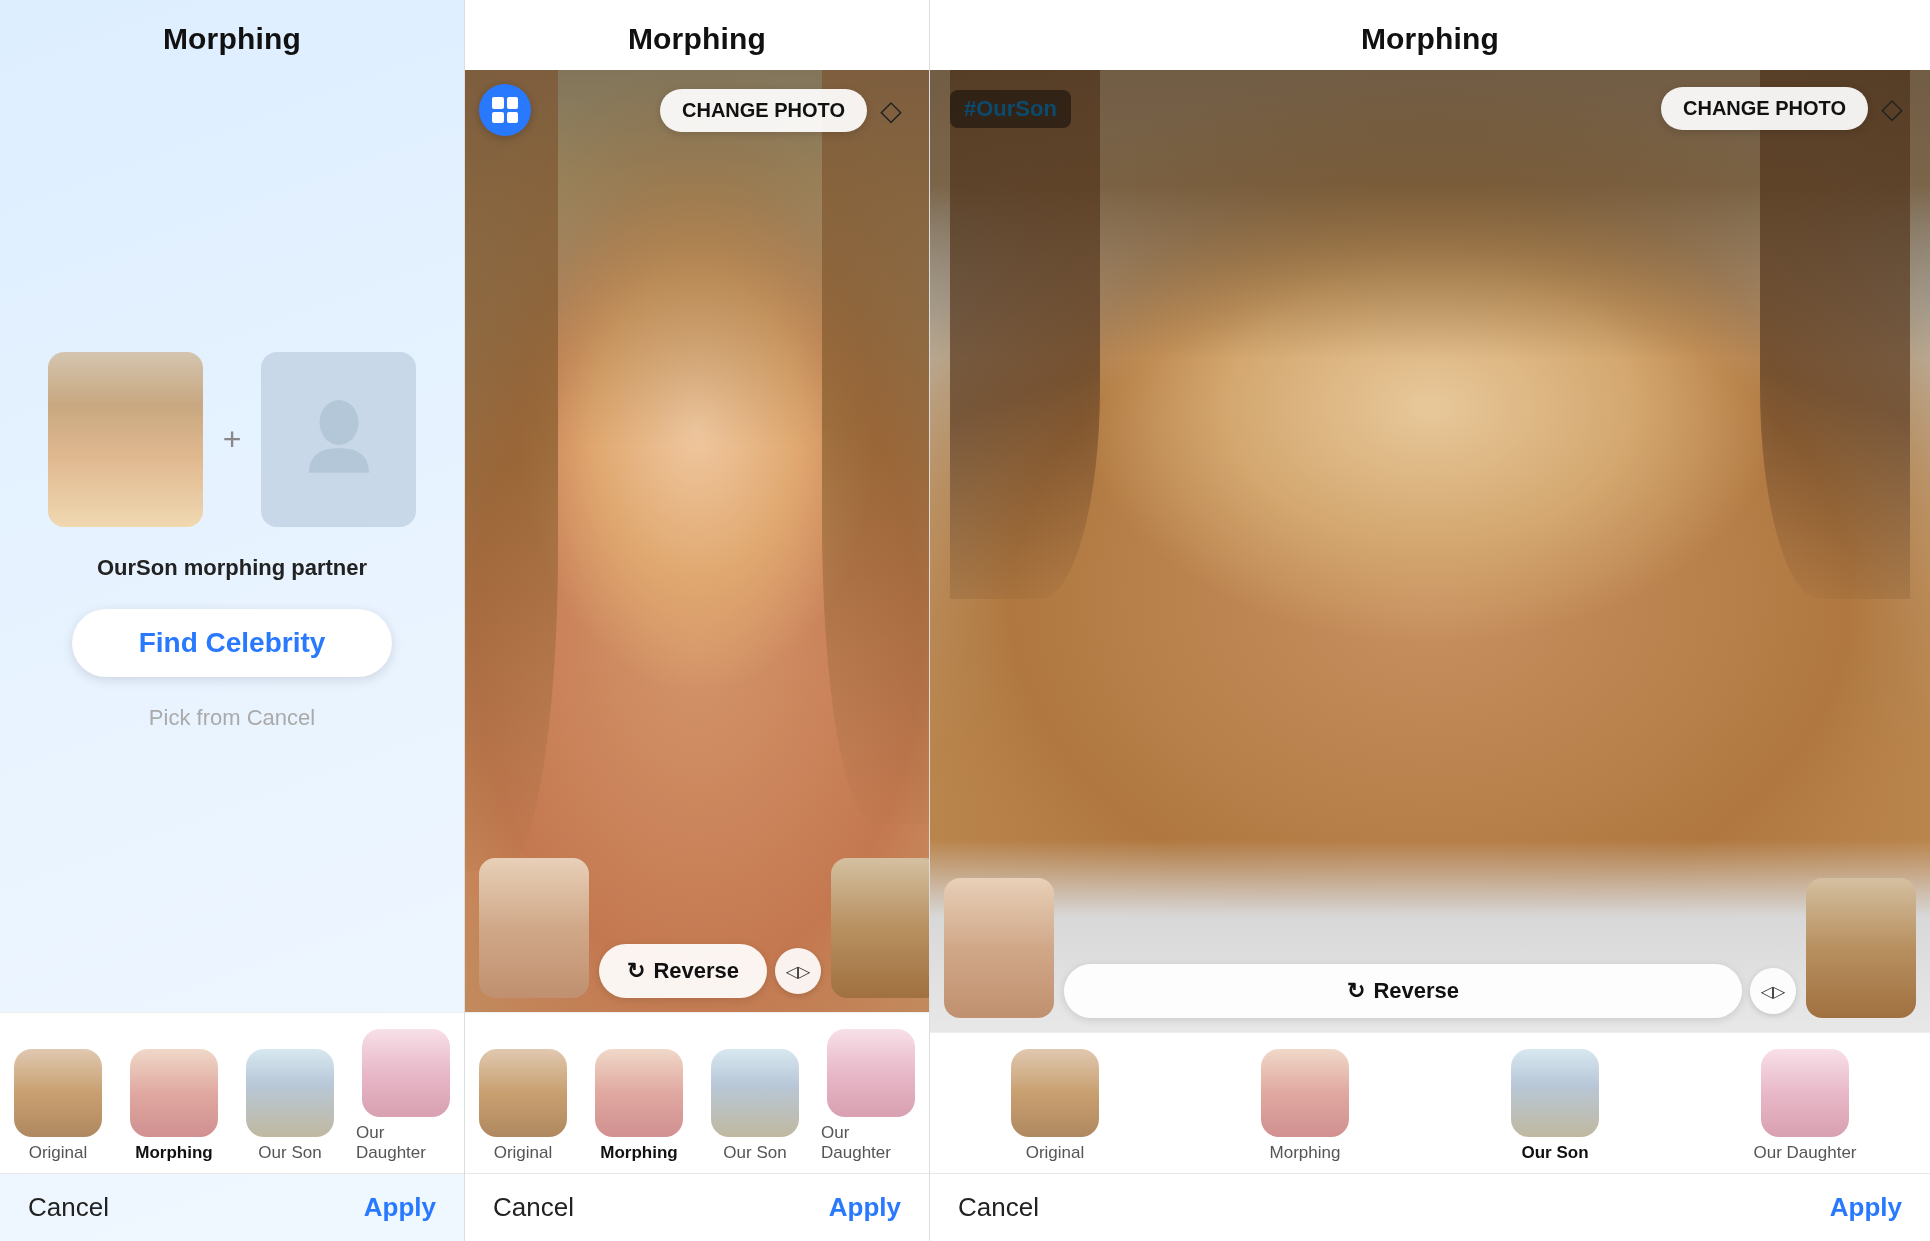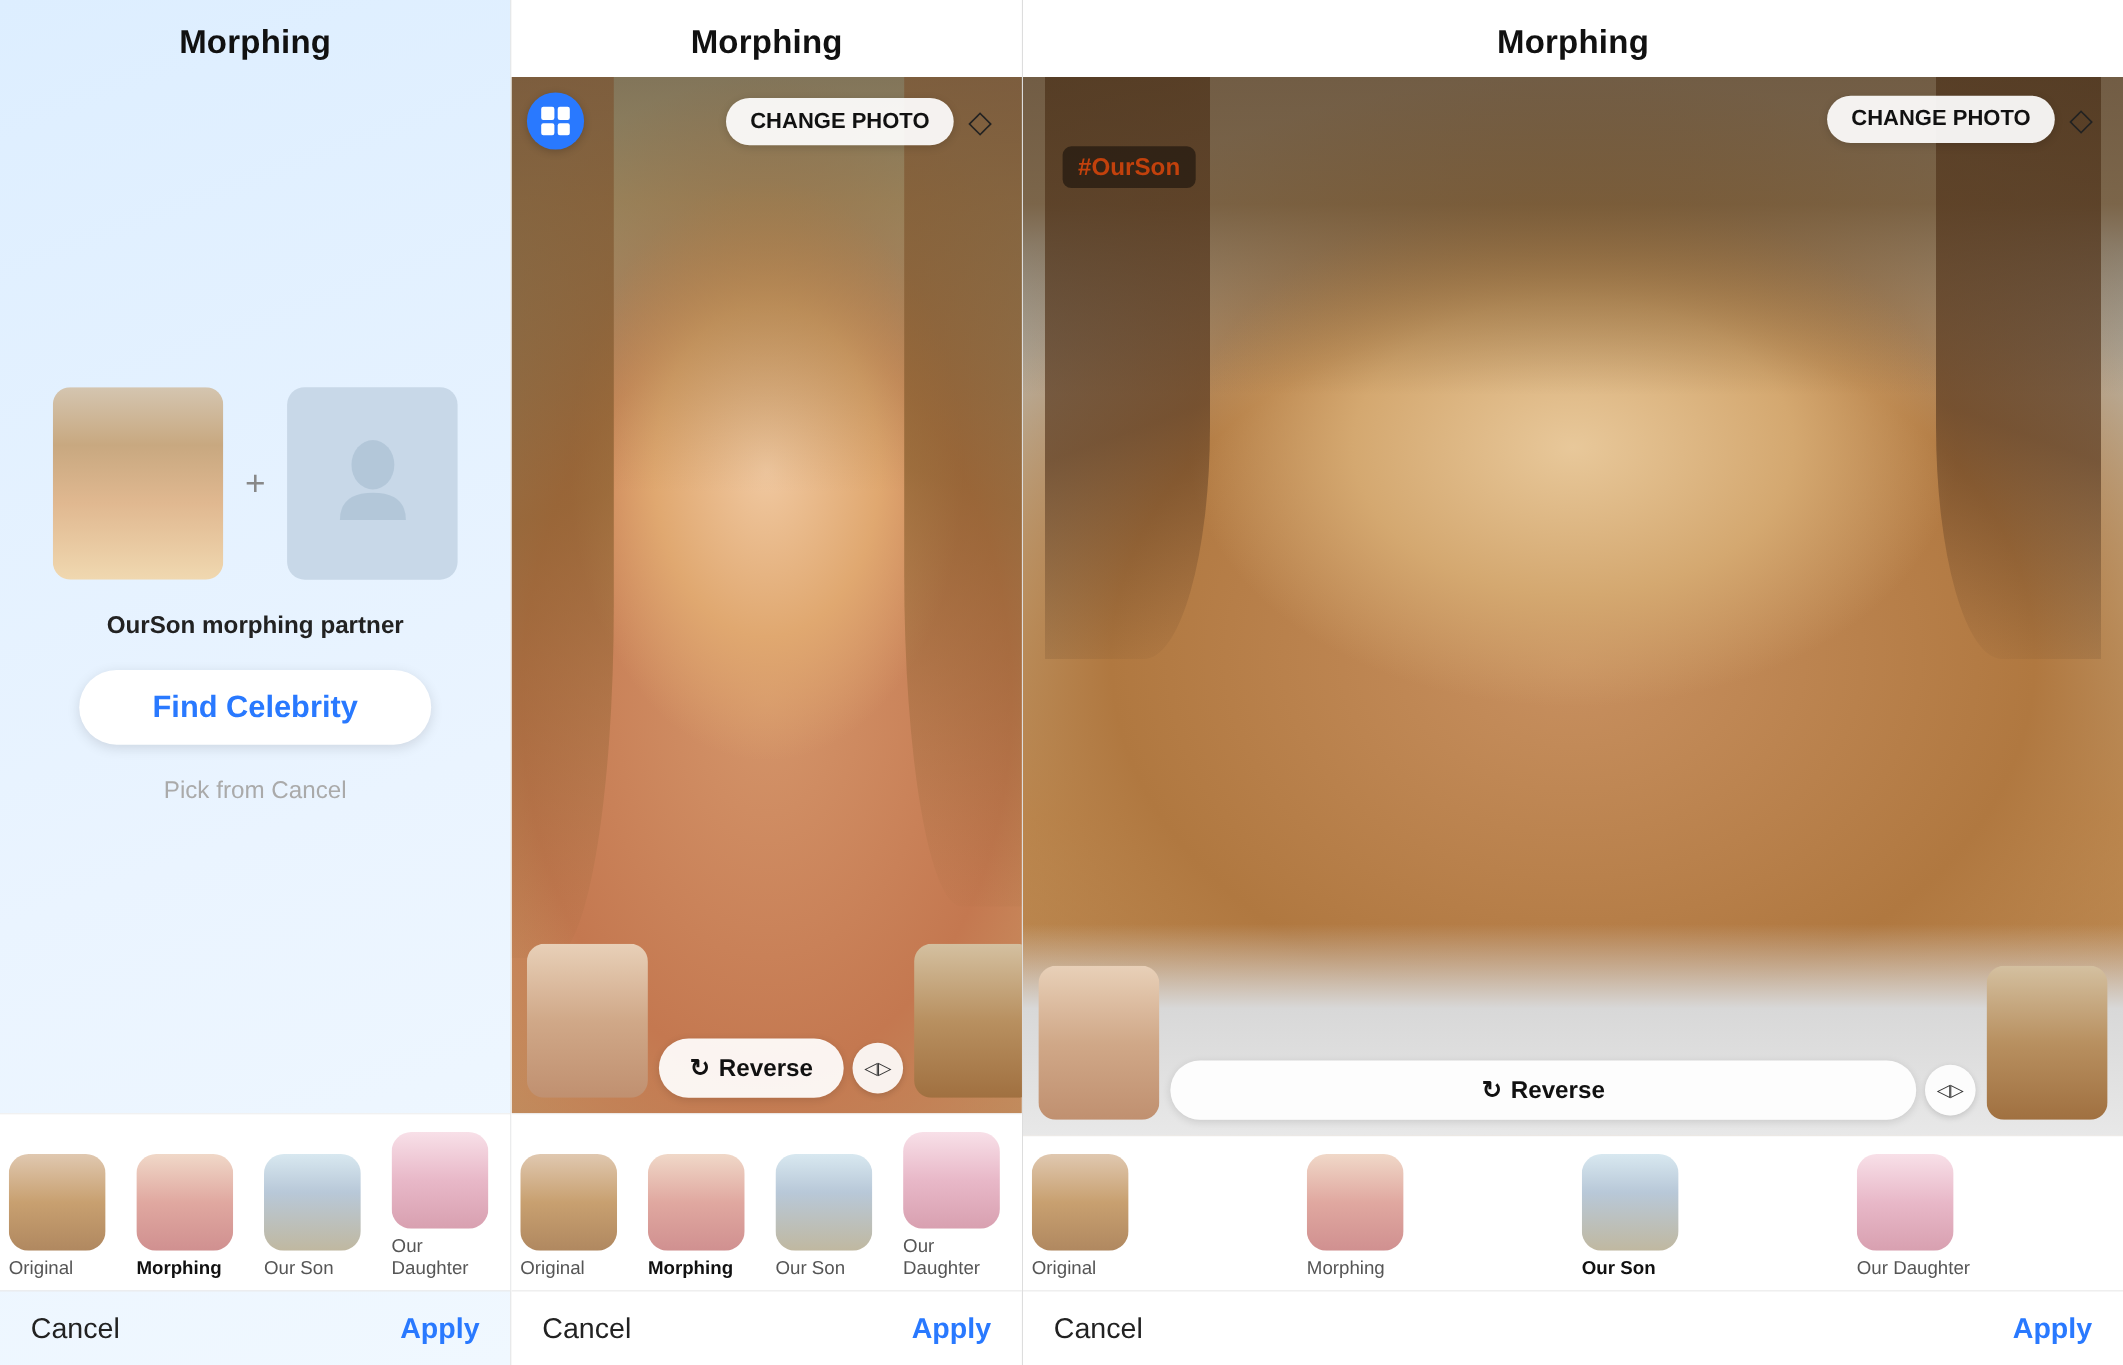--- a/index.html
+++ b/index.html
@@ -112,21 +112,21 @@
       align-items: flex-end;
       padding: 10px 0 0;
       border-top: 1px solid #eee;
       background: #fff;
       overflow: hidden;
       min-height: 130px;
     }
     .tab-item {
       display: flex;
       flex-direction: column;
-      align-items: flex-start;
+      align-items: center;
       gap: 6px;
       padding: 6px 8px 10px;
       min-width: 100px;
       flex: 1;
       cursor: pointer;
     }
     .tab-thumb {
       width: 88px;
       height: 88px;
       border-radius: 18px;
@@ -215,29 +215,28 @@
     }
     .bar-right {
       display: flex;
       align-items: center;
     }
 
     
     .hashtag-overlay {
       position: absolute;
       top: 20px;
-      left: 36px;
+      left: 20px;
       background: rgba(0,0,0,0.45);
-      color: #c2410c;
+      color: #0c4a6e;
       font-size: 22px;
       font-weight: 700;
       padding: 6px 14px;
       border-radius: 8px;
       z-index: 5;
-      margin-top: 43px;
     }
 
     
     .photo-thumbs {
       position: absolute;
       bottom: 14px;
       left: 14px;
       right: 14px;
       display: flex;
       align-items: flex-end;

